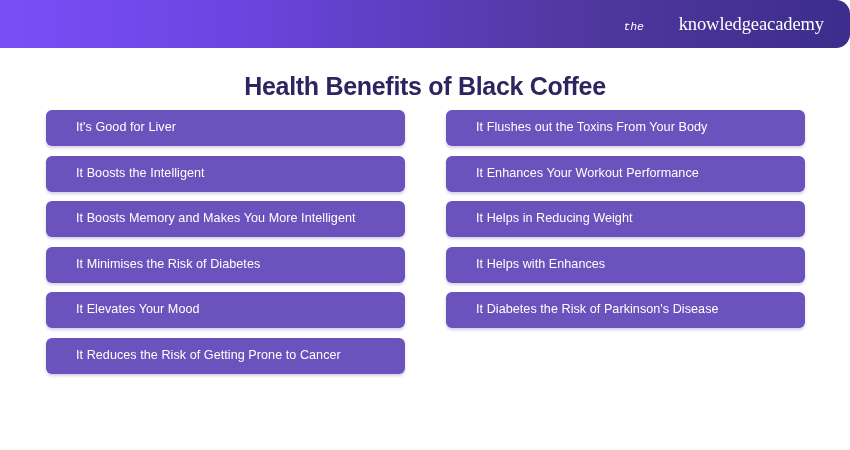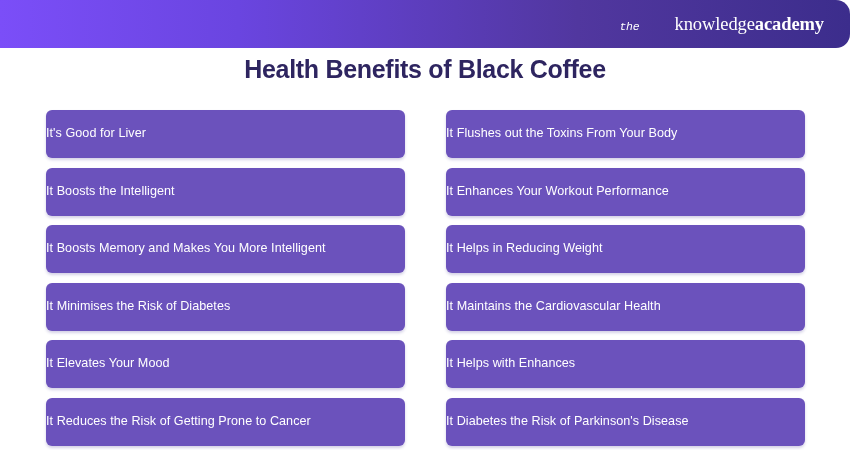--- a/index.html
+++ b/index.html
@@ -46,29 +46,29 @@
     font-style: italic;
     vertical-align: baseline;
     letter-spacing: -0.2px;
     font-family: Liberation Mono, monospace;
   }
   .brand-knowledge {
     font-weight: normal;
     margin-left: 35px;
   }
   .brand-academy {
-    font-weight: bold;
+    font-weight: normal;
     margin-top: 47px;
   }
 
   
   .page-title {
     position: absolute;
     left: 0;
-    top: 54px;
+    top: 71px;
     width: 850px;
     text-align: center;
     font-size: 25px;
     font-weight: bold;
     color: #2e2560;
     letter-spacing: -0.3px;
     line-height: 1.2;
   }
 
   
@@ -80,28 +80,28 @@
     display: flex;
     justify-content: space-between;
   }
   .benefit-column {
     width: 359px;
     display: flex;
     flex-direction: column;
     gap: 9.5px;
   }
   .benefit-pill {
-    height: 48px;
+    height: 36px;
     background: #6b52bc;
     border-radius: 6px;
     box-shadow: 0 2px 3px rgba(60, 45, 140, 0.22);
     display: flex;
     align-items: center;
     box-sizing: border-box;
-    padding: 0 0;
+    padding: 0 30px;
   }
   .benefit-label {
     color: #ffffff;
     font-size: 12.6px;
     line-height: 1.1;
     letter-spacing: 0.05px;
     white-space: nowrap;
   }
 </style>
 </head>
@@ -142,23 +142,20 @@
     <div class="benefit-pill">
       <span class="benefit-label">It Flushes out the Toxins From Your Body</span>
     </div>
     <div class="benefit-pill">
       <span class="benefit-label">It Enhances Your Workout Performance</span>
     </div>
     <div class="benefit-pill">
       <span class="benefit-label">It Helps in Reducing Weight</span>
     </div>
     <div class="benefit-pill">
-      <span class="benefit-label">It Maintains the Cardiovascular Health</span>
-    </div>
-    <div class="benefit-pill">
       <span class="benefit-label">It Helps with Enhances</span>
     </div>
     <div class="benefit-pill">
       <span class="benefit-label">It Diabetes the Risk of Parkinson's Disease</span>
     </div>
   </div>
 
 </div>
 
 </body></html>

